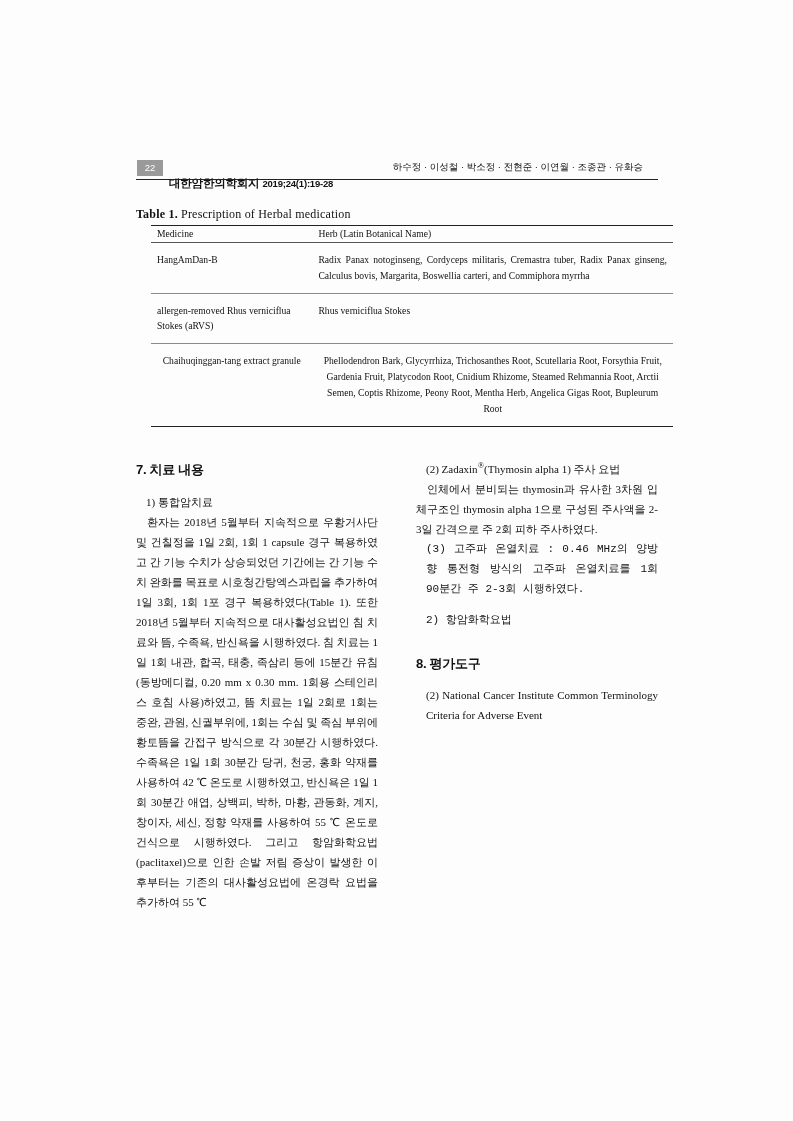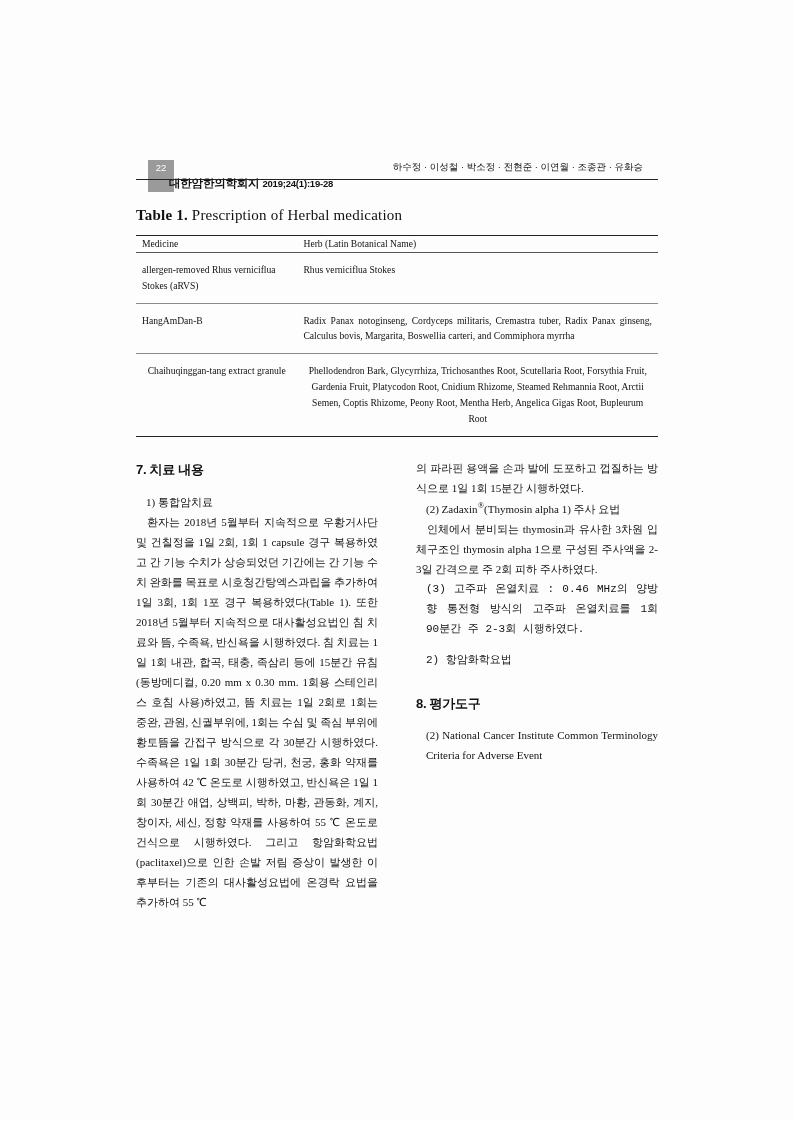--- a/index.html
+++ b/index.html
@@ -30,24 +30,24 @@
   
   .runhead {
     position: absolute;
     left: 136px;
     top: 160px;
     width: 522px;
     height: 22px;
   }
   .runhead-pagebox {
     position: absolute;
-    left: 12px;
+    left: 1px;
     top: 0;
     width: 26px;
-    height: 32px;
+    height: 16px;
     background: #9a9a9a;
     color: #ffffff;
     font-size: 9.5px;
     line-height: 16px;
     text-align: center;
     font-family: "Liberation Sans", sans-serif;
   }
   .runhead-journal {
     position: absolute;
     left: 33px;
@@ -82,34 +82,35 @@
   }
 
   
   .table-wrap {
     position: absolute;
     left: 136px;
     top: 207px;
     width: 522px;
   }
   .table-caption {
-    font-size: 15px;
-    color: #111;
-    margin-bottom: 11px;
+    font-size: 12px;
+    color: #111;
+    margin-bottom: 3px;
     font-family: "Liberation Serif", serif;
     letter-spacing: 0.2px;
   }
   .table-caption b {
     font-weight: bold;
   }
   table.tbl {
     border-collapse: collapse;
     width: 522px;
     font-size: 9.6px;
     color: #111;
+    margin-left: 15px;
   }
   table.tbl thead td {
     border-top: 1.3px solid #222;
     border-bottom: 0.7px solid #555;
     padding: 2px 6px 3px 6px;
     font-size: 9.6px;
   }
   table.tbl tbody td {
     padding: 9px 6px 9px 6px;
     vertical-align: top;
@@ -214,45 +215,44 @@
       </div>
       <table class="tbl">
         <thead>
           <tr>
             <td class="col-med">Medicine</td>
             <td class="col-herb">Herb (Latin Botanical Name)</td>
           </tr>
         </thead>
         <tbody>
           <tr>
+            <td class="col-med">HangAmDan-B</td>
+            <td class="col-herb herb-just">Radix Panax notoginseng, Cordyceps militaris, Cremastra tuber, Radix Panax ginseng, Calculus bovis, Margarita, Boswellia carteri, and Commiphora myrrha</td>
+          </tr>
+          <tr>
             <td class="col-med">allergen-removed Rhus verniciflua Stokes (aRVS)</td>
             <td class="col-herb">Rhus verniciflua Stokes</td>
-          </tr>
-          <tr>
-            <td class="col-med">HangAmDan-B</td>
-            <td class="col-herb herb-just">Radix Panax notoginseng, Cordyceps militaris, Cremastra tuber, Radix Panax ginseng, Calculus bovis, Margarita, Boswellia carteri, and Commiphora myrrha</td>
           </tr>
           <tr>
             <td class="col-med">Chaihuqinggan-tang extract granule</td>
             <td class="col-herb herb-just">Phellodendron Bark, Glycyrrhiza, Trichosanthes Root, Scutellaria Root, Forsythia Fruit, Gardenia Fruit, Platycodon Root, Cnidium Rhizome, Steamed Rehmannia Root, Arctii Semen, Coptis Rhizome, Peony Root, Mentha Herb, Angelica Gigas Root, Bupleurum Root</td>
           </tr>
         </tbody>
       </table>
     </div>
 
     <div class="cols">
 
       <div class="col col-left">
         <h3 class="sec">7. 치료 내용</h3>
         <p class="sub">1) 통합암치료</p>
         <p class="body">환자는 2018년 5월부터 지속적으로 우황거사단 및 건칠정을 1일 2회, 1회 1 capsule 경구 복용하였고 간 기능 수치가 상승되었던 기간에는 간 기능 수치 완화를 목표로 시호청간탕엑스과립을 추가하여 1일 3회, 1회 1포 경구 복용하였다(Table 1). 또한 2018년 5월부터 지속적으로 대사활성요법인 침 치료와 뜸, 수족욕, 반신욕을 시행하였다. 침 치료는 1일 1회 내관, 합곡, 태충, 족삼리 등에 15분간 유침(동방메디컬, 0.20 mm x 0.30 mm. 1회용 스테인리스 호침 사용)하였고, 뜸 치료는 1일 2회로 1회는 중완, 관원, 신궐부위에, 1회는 수심 및 족심 부위에 황토뜸을 간접구 방식으로 각 30분간 시행하였다. 수족욕은 1일 1회 30분간 당귀, 천궁, 홍화 약재를 사용하여 42 ℃ 온도로 시행하였고, 반신욕은 1일 1회 30분간 애엽, 상백피, 박하, 마황, 관동화, 계지, 창이자, 세신, 정향 약재를 사용하여 55 ℃ 온도로 건식으로 시행하였다. 그리고 항암화학요법(paclitaxel)으로 인한 손발 저림 증상이 발생한 이후부터는 기존의 대사활성요법에 온경락 요법을 추가하여 55 ℃</p>
       </div>
 
       <div class="col col-right">
-        <p class="para">의 파라핀 용액을 손과 발에 도포하고 껍질하는 방식으로 1일 1회 15분간 시행하였다.</p>
         <p class="sub">
           <span>(2) Zadaxin</span><span class="regmark">®</span><span>(Thymosin alpha 1) 주사 요법</span>
         </p>
         <p class="body">인체에서 분비되는 thymosin과 유사한 3차원 입체구조인 thymosin alpha 1으로 구성된 주사액을 2-3일 간격으로 주 2회 피하 주사하였다.</p>
         <p class="hang gap">(3) 고주파 온열치료 : 0.46 MHz의 양방향 통전형 방식의 고주파 온열치료를 1회 90분간 주 2-3회 시행하였다.</p>
         <p class="sub gap">2) 항암화학요법</p>
         <h3 class="sec spaced-top">8. 평가도구</h3>
         <p class="hang">(2) National Cancer Institute Common Terminology Criteria for Adverse Event</p>
       </div>
 

